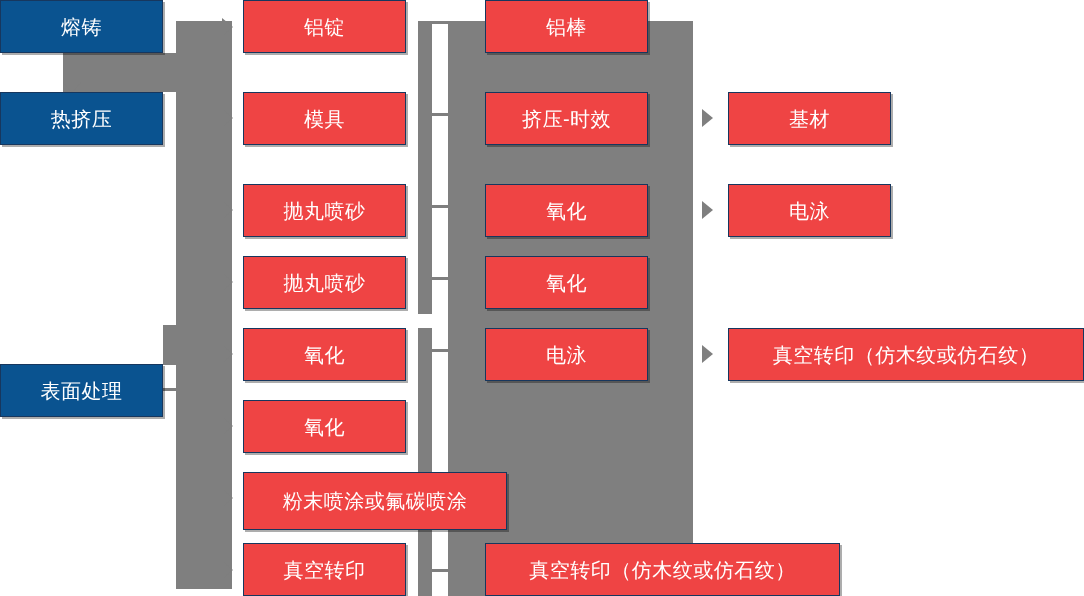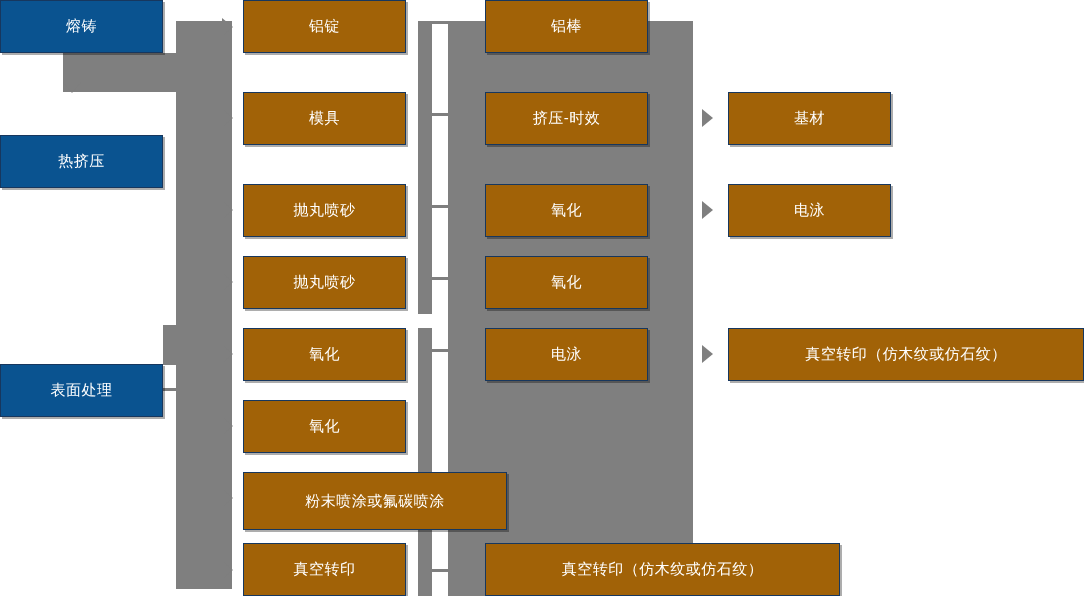--- a/index.html
+++ b/index.html
@@ -42,29 +42,29 @@
     height: 3px;
   }
   
   .node {
     position: absolute;
     box-sizing: border-box;
     display: flex;
     align-items: center;
     justify-content: center;
     color: #ffffff;
-    font-size: 15px;
+    font-size: 20px;
     line-height: 1.1;
     letter-spacing: 0.5px;
     white-space: nowrap;
     border: 1px solid #17375e;
     box-shadow: 2px 2px 0 rgba(0,0,0,0.32);
   }
   .node.dark  { background: #0a5390; }
-  .node.light { background: #a16207; }
+  .node.light { background: #ef4444; }
   .node-label { pointer-events: none; }
 </style>
 </head>
 <body>
 
 <div id="canvas">
 
   <div class="gray" style="left:448px; top:21px; width:245px; height:575px;"></div>
 
   <div class="gray" style="left:418px; top:21px; width:14px; height:293px;"></div>
@@ -94,21 +94,21 @@
   <div class="gray-arrow" style="left:222px; top:489px;"></div>
   <div class="gray-arrow" style="left:222px; top:561px;"></div>
 
   <div class="gray-arrow" style="left:702px; top:109px;"></div>
   <div class="gray-arrow" style="left:702px; top:201px;"></div>
   <div class="gray-arrow" style="left:702px; top:345px;"></div>
 
   <div class="node dark" style="left:0px; top:0px; width:163px; height:53px;">
     <span class="node-label">熔铸</span>
   </div>
-  <div class="node dark" style="left:0px; top:92px; width:163px; height:53px;margin-top:43px;">
+  <div class="node dark" style="left:0px; top:92px; width:163px; height:53px;">
     <span class="node-label">热挤压</span>
   </div>
   <div class="node dark" style="left:0px; top:364px; width:163px; height:53px;align-items:center;">
     <span class="node-label">表面处理</span>
   </div>
 
   <div class="node light" style="left:243px; top:0px; width:163px; height:53px;">
     <span class="node-label">铝锭</span>
   </div>
   <div class="node light" style="left:243px; top:92px; width:163px; height:53px;">

